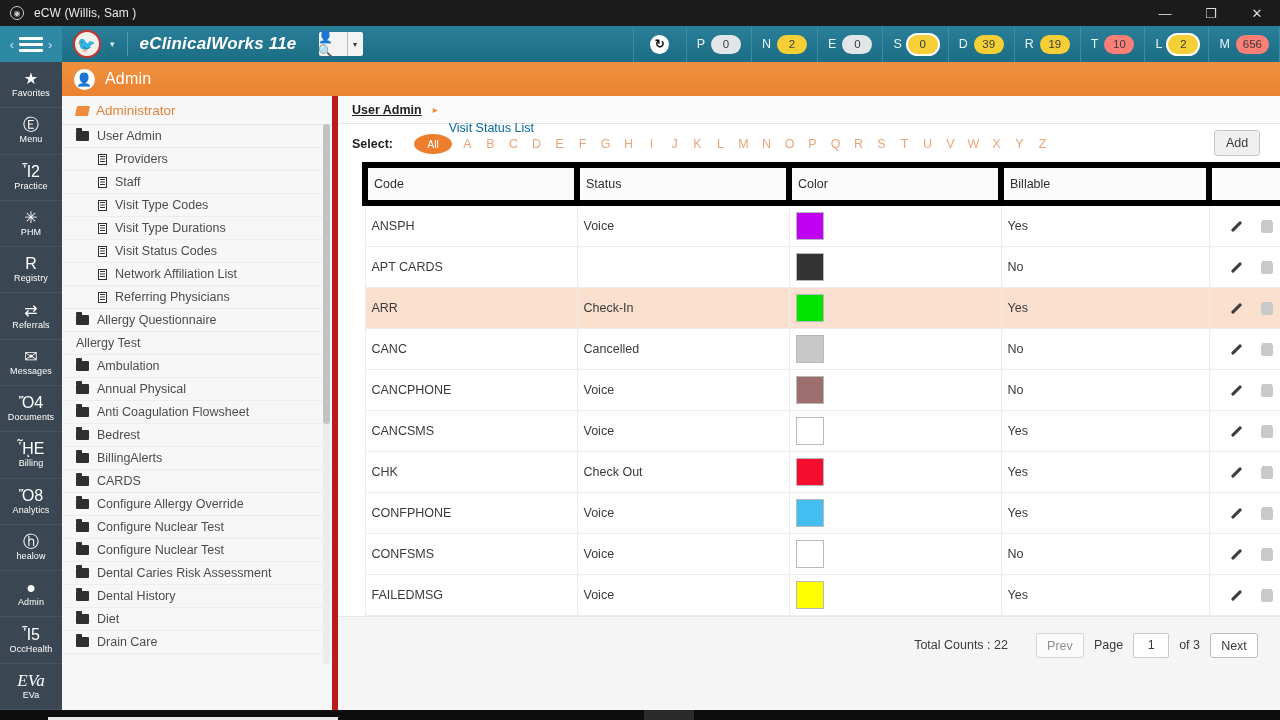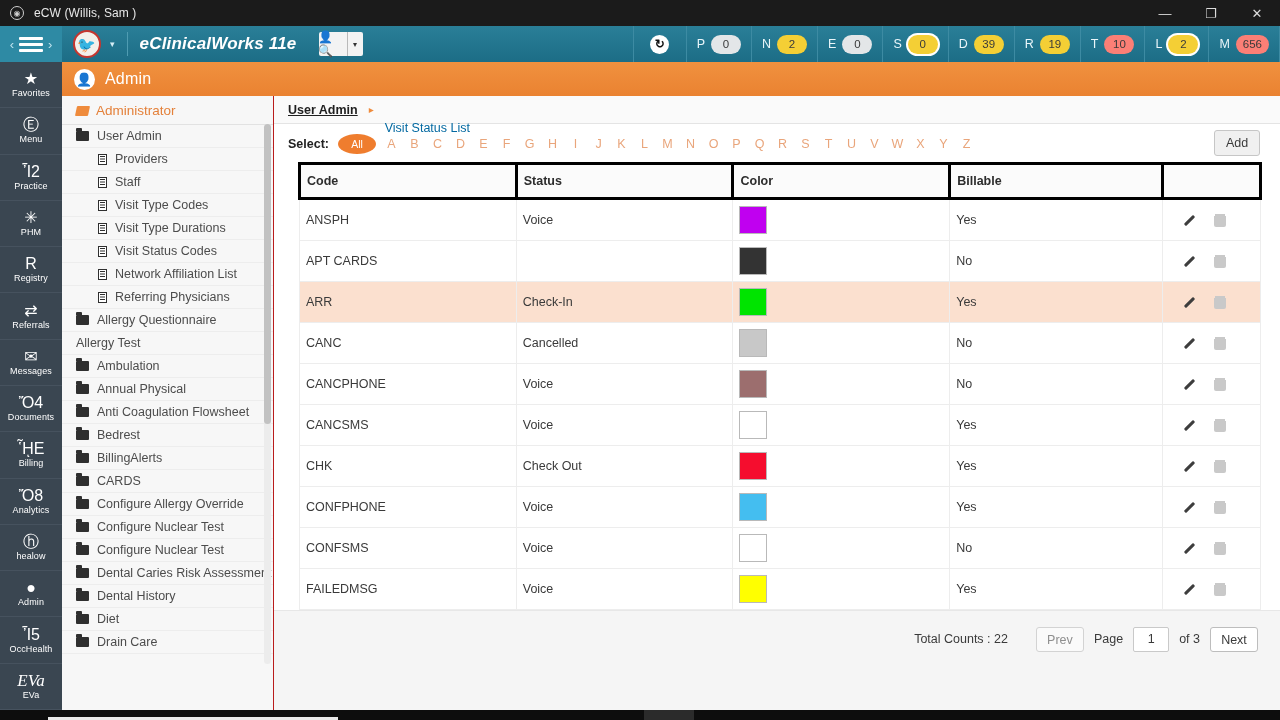--- a/index.html
+++ b/index.html
@@ -129,21 +129,21 @@
     width: 21px; height: 21px; border-radius: 50%; background: #fff;
     color: #ea8231; display: flex; align-items: center; justify-content: center;
     font-size: 13px;
   }
   .module-bar .mb-title { font-size: 16px; letter-spacing: .2px; }
 
   .content { flex: 1; display: flex; min-height: 0; }
 
   
   .tree {
-    width: 212px; background: #f7f7f7; border-right: 1px solid #b91c1c;
+    width: 276px; background: #f7f7f7; border-right: 6px solid #b91c1c;
     position: relative; flex-shrink: 0; overflow: hidden;
   }
   .tree-scroll { height: 100%; overflow: hidden; }
   .tree-head {
     display: flex; align-items: center; gap: 7px;
     padding: 7px 10px 6px 14px; font-size: 13.5px; color: #e4813a;
     border-bottom: 1px solid #e2e2e2; background: #f7f7f7;
   }
   .tree-head .folder-o {
     width: 13px; height: 10px; background: #ef8b3c; border-radius: 1px;
@@ -189,21 +189,21 @@
     border-bottom: 1px solid #e4e4e4;
   }
   .breadcrumb .bc-link {
     color: #1f1f1f; text-decoration: underline; font-weight: bold;
   }
   .breadcrumb .bc-sep { color: #ef8b3c; font-size: 10px; }
   .breadcrumb .bc-cur { color: #0369a1; margin-top: 36px; }
 
   .filterbar {
     display: flex; align-items: center; padding: 10px 14px 8px 14px;
-    gap: 0; position: relative;
+    gap: 12px; position: relative;
   }
   .filterbar .sel-label { font-size: 12.5px; color: #222; font-weight: bold; margin-right: 9px; }
   .alpha {
     display: flex; align-items: center; gap: 0; font-size: 12.5px; color: #e9a57b;
   }
   .alpha .ltr-btn { width: 23px; text-align: center; }
   .alpha .ltr-btn.all {
     width: 38px; height: 20px; border-radius: 50%; background: #ef7d2e;
     color: #fff; font-size: 10.5px; display: flex; align-items: center;
     justify-content: center; margin-right: 4px;
@@ -212,23 +212,23 @@
     position: absolute; right: 20px; top: 6px;
     min-width: 46px; height: 26px; background: #f0f0f0;
     border: 1px solid #c6c6c6; border-radius: 3px;
     font-size: 12.5px; color: #3a3a3a;
     display: flex; align-items: center; justify-content: center;
   }
 
   .table-wrap { padding: 0 18px 0 24px; }
   table.grid { width: 100%; border-collapse: collapse; table-layout: fixed; }
   table.grid th {
-    text-align: left; font-weight: bold; font-size: 12.5px; color: #2d2d2d;
+    text-align: left; font-weight: normal; font-size: 12.5px; color: #2d2d2d;
     padding: 9px 8px 9px 6px; background: #fbfbfb;
-    border: 3px solid #000000; height: 28px;
+    border: 6px solid #000000; height: 28px;
   }
   table.grid td {
     font-size: 12.5px; color: #3a3a3a; padding: 6px 8px 6px 6px;
     border: 1px solid #ededed; height: 35px; vertical-align: middle;
   }
   table.grid tr.hl td { background: #fbe0cf; }
   .col-code { width: 212px; }
   .col-status { width: 212px; }
   .col-color { width: 212px; }
   .col-billable { width: 208px; }

